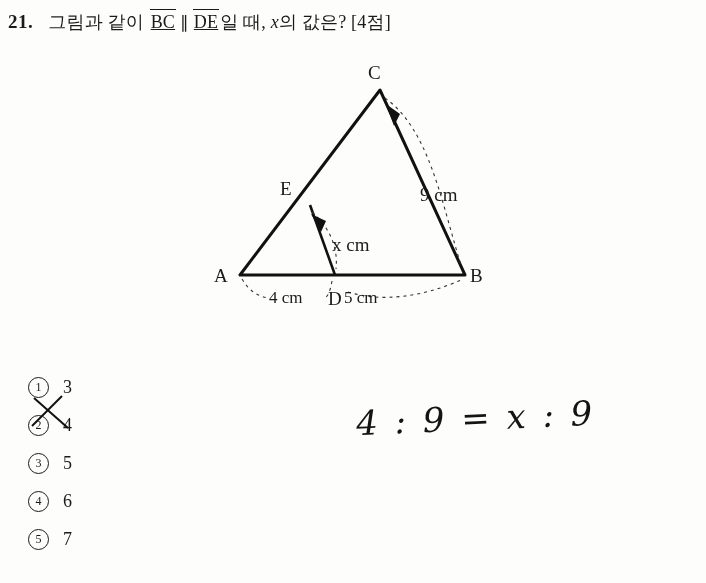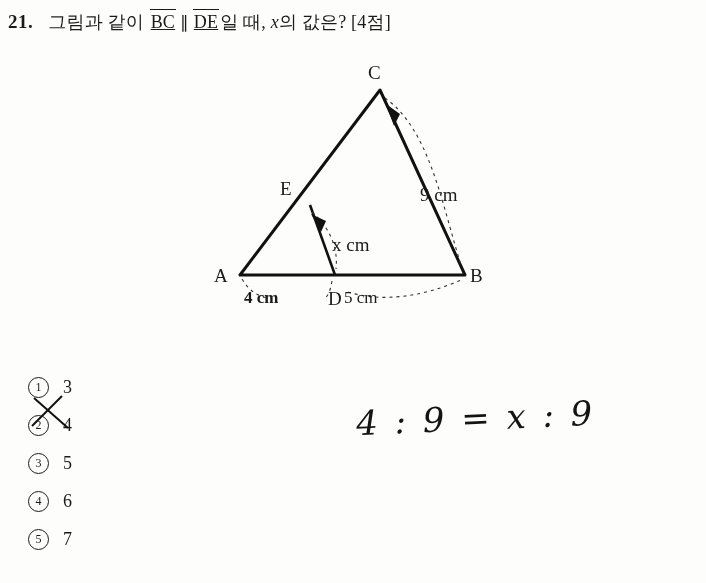--- a/index.html
+++ b/index.html
@@ -175,21 +175,21 @@
     </svg>
 
     <span class="lbl" style="left:188px; top:2px;">C</span>
     <span class="lbl" style="left:100px; top:118px;">E</span>
     <span class="lbl" style="left:34px; top:205px;">A</span>
     <span class="lbl" style="left:148px; top:228px;">D</span>
     <span class="lbl" style="left:290px; top:205px;">B</span>
 
     <span class="lbl" style="left:240px; top:124px;">9 cm</span>
     <span class="lbl" style="left:152px; top:162px; margin-top:12px;">x cm</span>
-    <span class="lbl lbl-small" style="left:64px; top:228px;font-weight:bold;">4 cm</span>
+    <span class="lbl lbl-small" style="left:89px; top:228px;">4 cm</span>
     <span class="lbl lbl-small" style="left:164px; top:228px;">5 cm</span>
   </div>
 
   <div class="choices">
     <div class="choice">
       <span class="circ">1</span>
       <span class="choice-label">3</span>
     </div>
     <div class="choice">
       <span class="circ">2</span>

